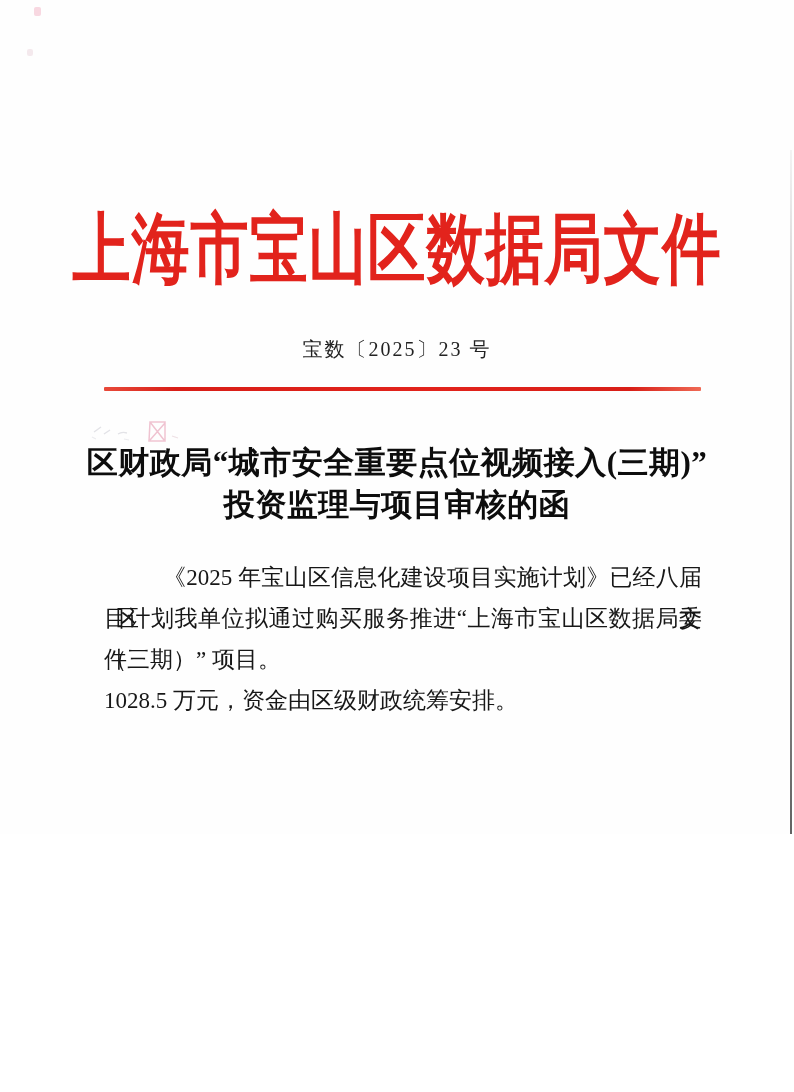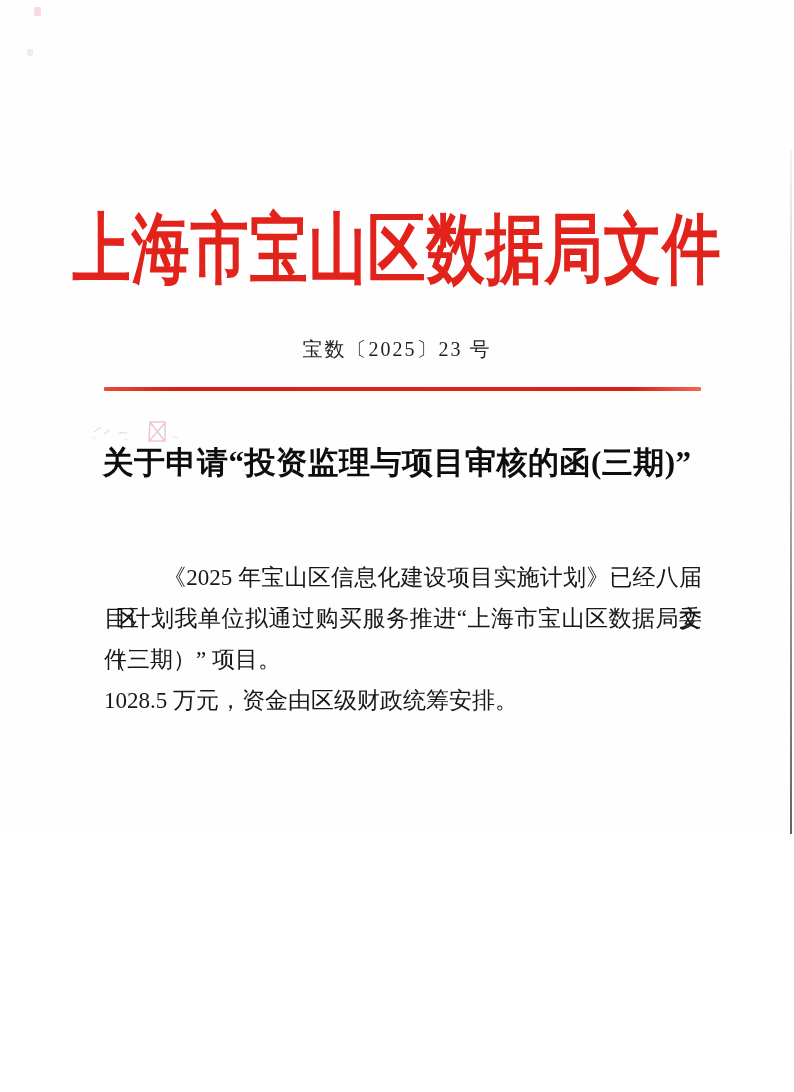--- a/index.html
+++ b/index.html
@@ -146,21 +146,22 @@
   <div class="red-rule" style="background:linear-gradient(90deg,#e84a3a 0%, #d81e17 12%, #e2231c 55%, #d81e17 88%, #ef6a55 100%);"></div>
 
   <svg class="smudge" viewBox="0 0 112 42" xmlns="http://www.w3.org/2000/svg">
     <path d="M6 22 l7 -5 m3 7 l6 -4 m8 4 c3 -2 6 -2 9 -1" stroke="#c2c2cc" stroke-width="1.4" fill="none" opacity="0.55"></path>
     <path d="M4 27 l4 2 m28 0 l5 1" stroke="#cfcfd6" stroke-width="1.2" fill="none" opacity="0.45"></path>
     <path d="M62 12 h15 v19 h-16 z M62 12 l14 18 M77 13 l-15 17" stroke="#e9a8bb" stroke-width="1.5" fill="none" opacity="0.8"></path>
     <path d="M84 26 l6 2" stroke="#d9b9c4" stroke-width="1.2" fill="none" opacity="0.5"></path>
   </svg>
 
   <div class="doc-title">
-    <div>关于申请“投资监理与项目审核的函(三期)”</div>
+    <div>区财政局“城市安全重要点位视频接入(三期)”</div>
+    <div>投资监理与项目审核的函</div>
   </div>
 
   <div class="body-block">
     <div class="body-line fill indent">《2025 年宝山区信息化建设项目实施计划》已经八届区委</div>
     <div class="body-line fill">目计划我单位拟通过购买服务推进“上海市宝山区数据局文件</div>
     <div class="body-line">（三期）” 项目。</div>
     <div class="body-line">1028.5 万元，资金由区级财政统筹安排。</div>
   </div>
 
   <div class="page-num">— 1 —</div>

